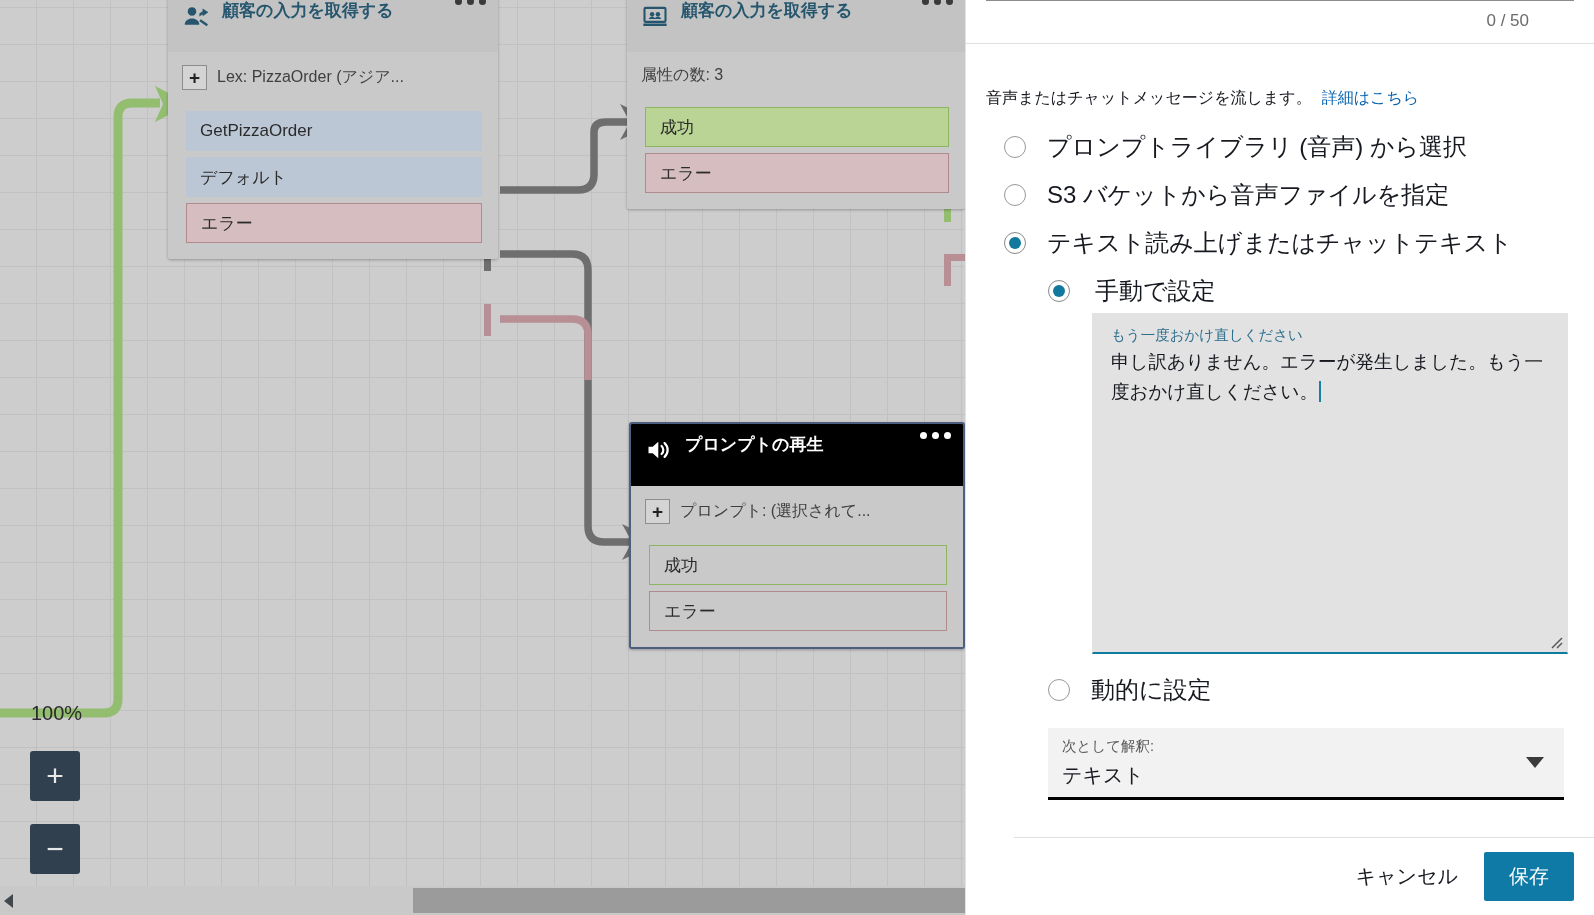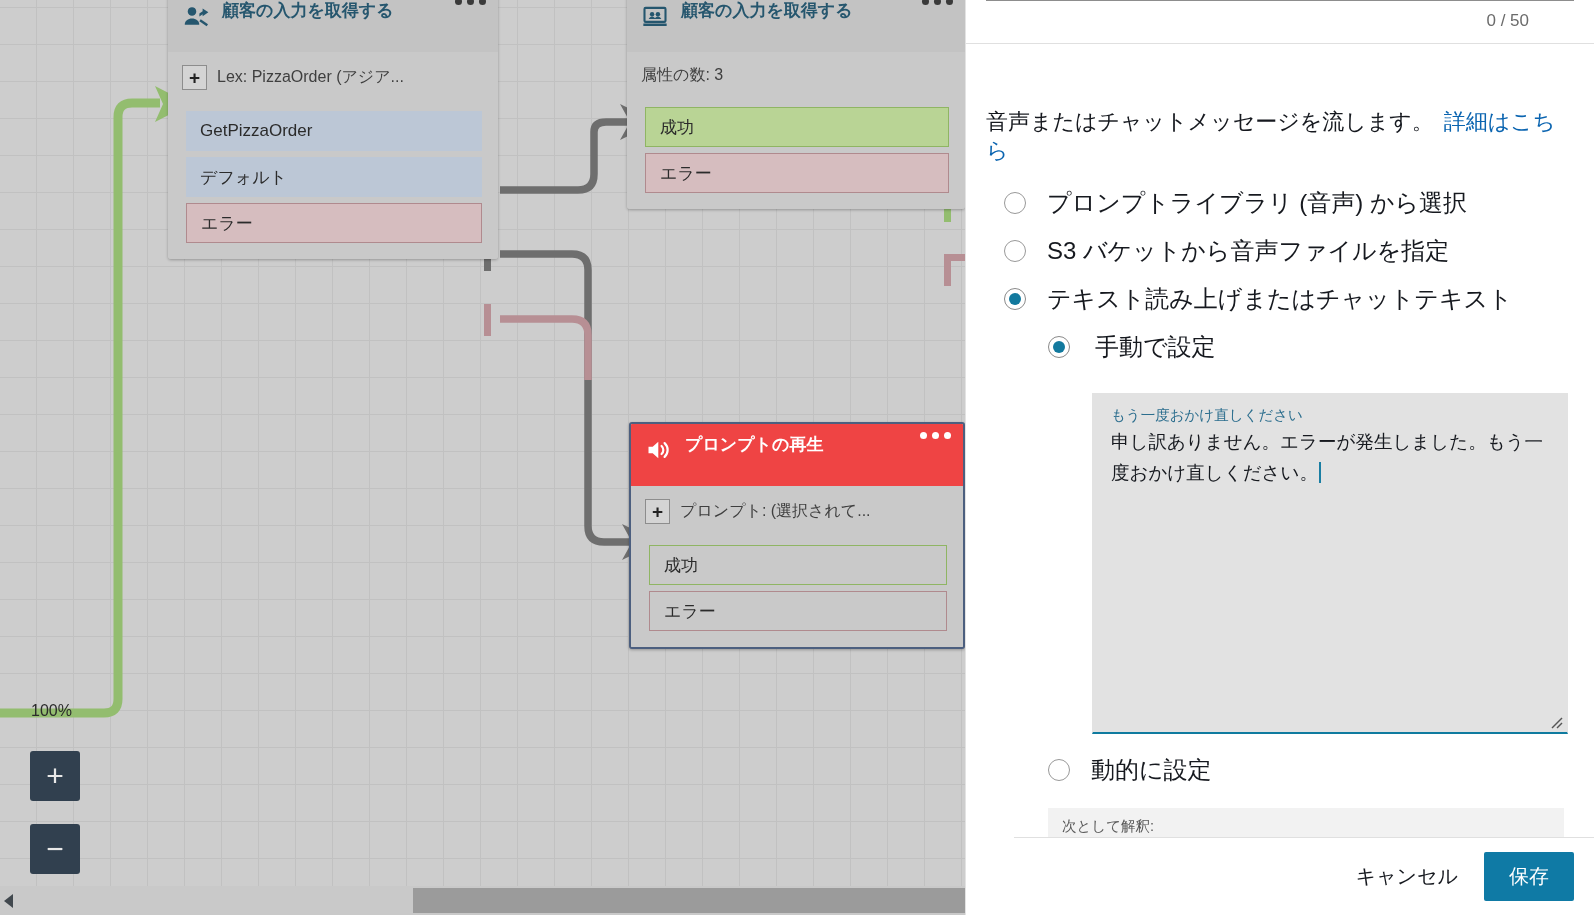--- a/index.html
+++ b/index.html
@@ -34,21 +34,21 @@
     box-shadow: 0 1px 3px rgba(0,0,0,0.28);
     overflow: hidden;
   }
   .node-head {
     position: relative;
     display: flex; align-items: flex-start;
     padding: 10px 12px 10px 14px;
     min-height: 62px;
   }
   .node-head.gray { background: #c3c3c3; }
-  .node-head.blue { background: #ef4444; }
+  .node-head.blue { background: #000000; }
   .node-title {
     font-size: 17px; font-weight: bold; line-height: 1.35;
     color: #25566e; padding-right: 42px; padding-left: 10px;
   }
   .node-head.blue .node-title { color: #ffffff; }
   .node-icon { flex: 0 0 auto; width: 30px; height: 30px; margin-top: 2px; }
   .node-dots {
     position: absolute; top: 8px; right: 12px;
     display: flex; gap: 5px;
   }
@@ -77,21 +77,21 @@
     margin: 6px 16px 0 18px;
     font-size: 17px; color: #2b2b2b;
   }
   .port.blue   { background: #bcc7d6; }
   .port.red    { background: #d6bdbf; border: 1px solid #b08a8e; }
   .port.green  { background: #b9d495; border: 1px solid #8fb563; }
   .port.greenout { background: transparent; border: 1px solid #8fb563; }
   .port.redout   { background: transparent; border: 1px solid #b08a8e; }
 
   
-  .zoom-label { position: absolute; left: 31px; top: 702px; font-size: 16px; color: #2b2b2b; }
+  .zoom-label { position: absolute; left: 31px; top: 702px; font-size: 20px; color: #2b2b2b; }
   .zoom-btn {
     position: absolute; left: 30px; width: 50px; height: 50px;
     background: #31404f; color: #e8e8e8;
     display: flex; align-items: center; justify-content: center;
     font-size: 30px; font-weight: 300; line-height: 1;
     border-radius: 3px; cursor: pointer; user-select: none;
   }
   #zoom-in  { top: 751px; }
   #zoom-out { top: 824px; }
 
@@ -127,27 +127,27 @@
   .panel-topstub .field-underline {
     position: absolute; left: 20px; right: 20px; top: 0; height: 1px; background: #8d8d8d;
   }
   .char-count {
     position: absolute; right: 65px; top: 11px;
     font-size: 17px; color: #6b6b6b;
   }
   .panel-body { flex: 1 1 auto; overflow: hidden; padding: 0 20px; }
 
   .intro {
-    margin-top: 64px; margin-bottom: 22px;
-    font-size: 22px; color: #16191f; line-height: 1.3;
+    margin-top: 44px; margin-bottom: 22px;
+    font-size: 16px; color: #16191f; line-height: 1.3;
   }
   .intro a { color: #0a64b0; text-decoration: none; margin-left: 10px; }
 
   .radio-row { display: flex; align-items: center; margin: 0 0 16px 18px; }
-  .radio-row.sub { margin-left: 62px; margin-bottom: 30px; text-align: center; }
+  .radio-row.sub { margin-left: 62px; margin-bottom: 6px; text-align: center; }
   .radio {
     flex: 0 0 auto; width: 22px; height: 22px; border-radius: 50%;
     border: 1.6px solid #999; background: #fff;
     display: inline-flex; align-items: center; justify-content: center;
     cursor: pointer;
   }
   .radio.checked { border-color: #8a8a8a; }
   .radio.checked::after {
     content: ""; width: 12px; height: 12px; border-radius: 50%; background: #12799e;
   }
@@ -175,21 +175,21 @@
   }
   .ta-resize {
     position: absolute; right: 4px; bottom: 3px; width: 14px; height: 14px;
     color: #555;
   }
 
   .select-box {
     position: relative;
     margin: 22px 0 0 62px; width: 516px; height: 72px;
     background: #f2f2f2;
-    border-bottom: 6px solid #000000;
+    border-bottom: 3px solid #000000;
     padding: 9px 14px;
   }
   .select-caption { font-size: 14.5px; color: #5a5a5a; }
   .select-value { font-size: 20px; color: #16191f; margin-top: 6px; }
   .select-caret {
     position: absolute; right: 20px; top: 29px;
     width: 0; height: 0;
     border-left: 9px solid transparent; border-right: 9px solid transparent;
     border-top: 11px solid #3b3b3b;
   }

